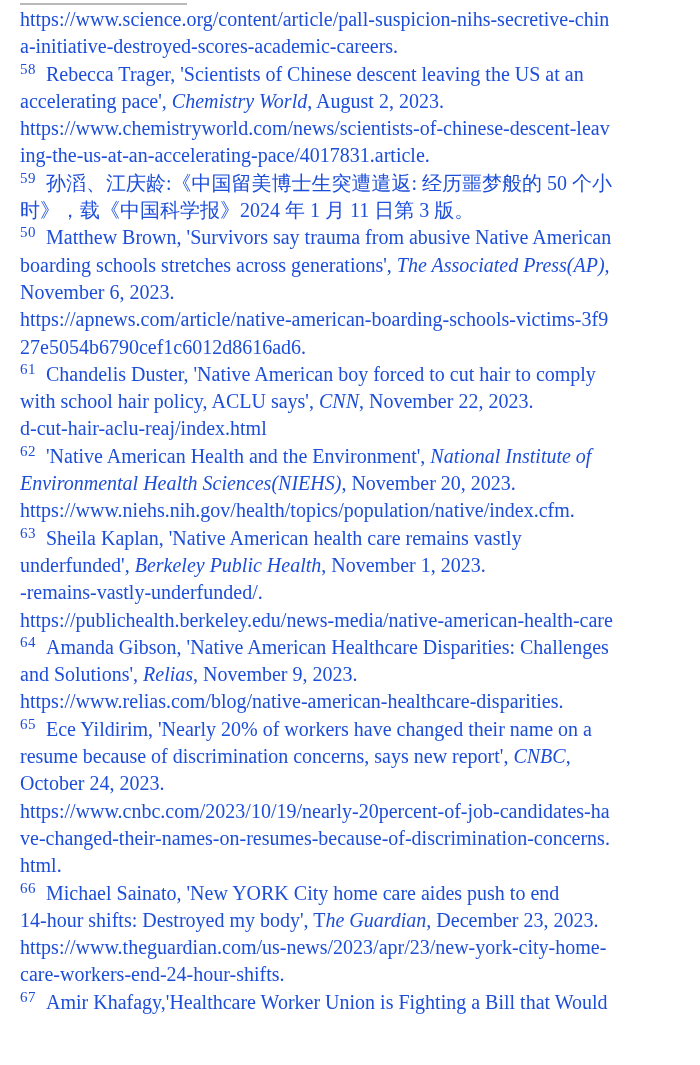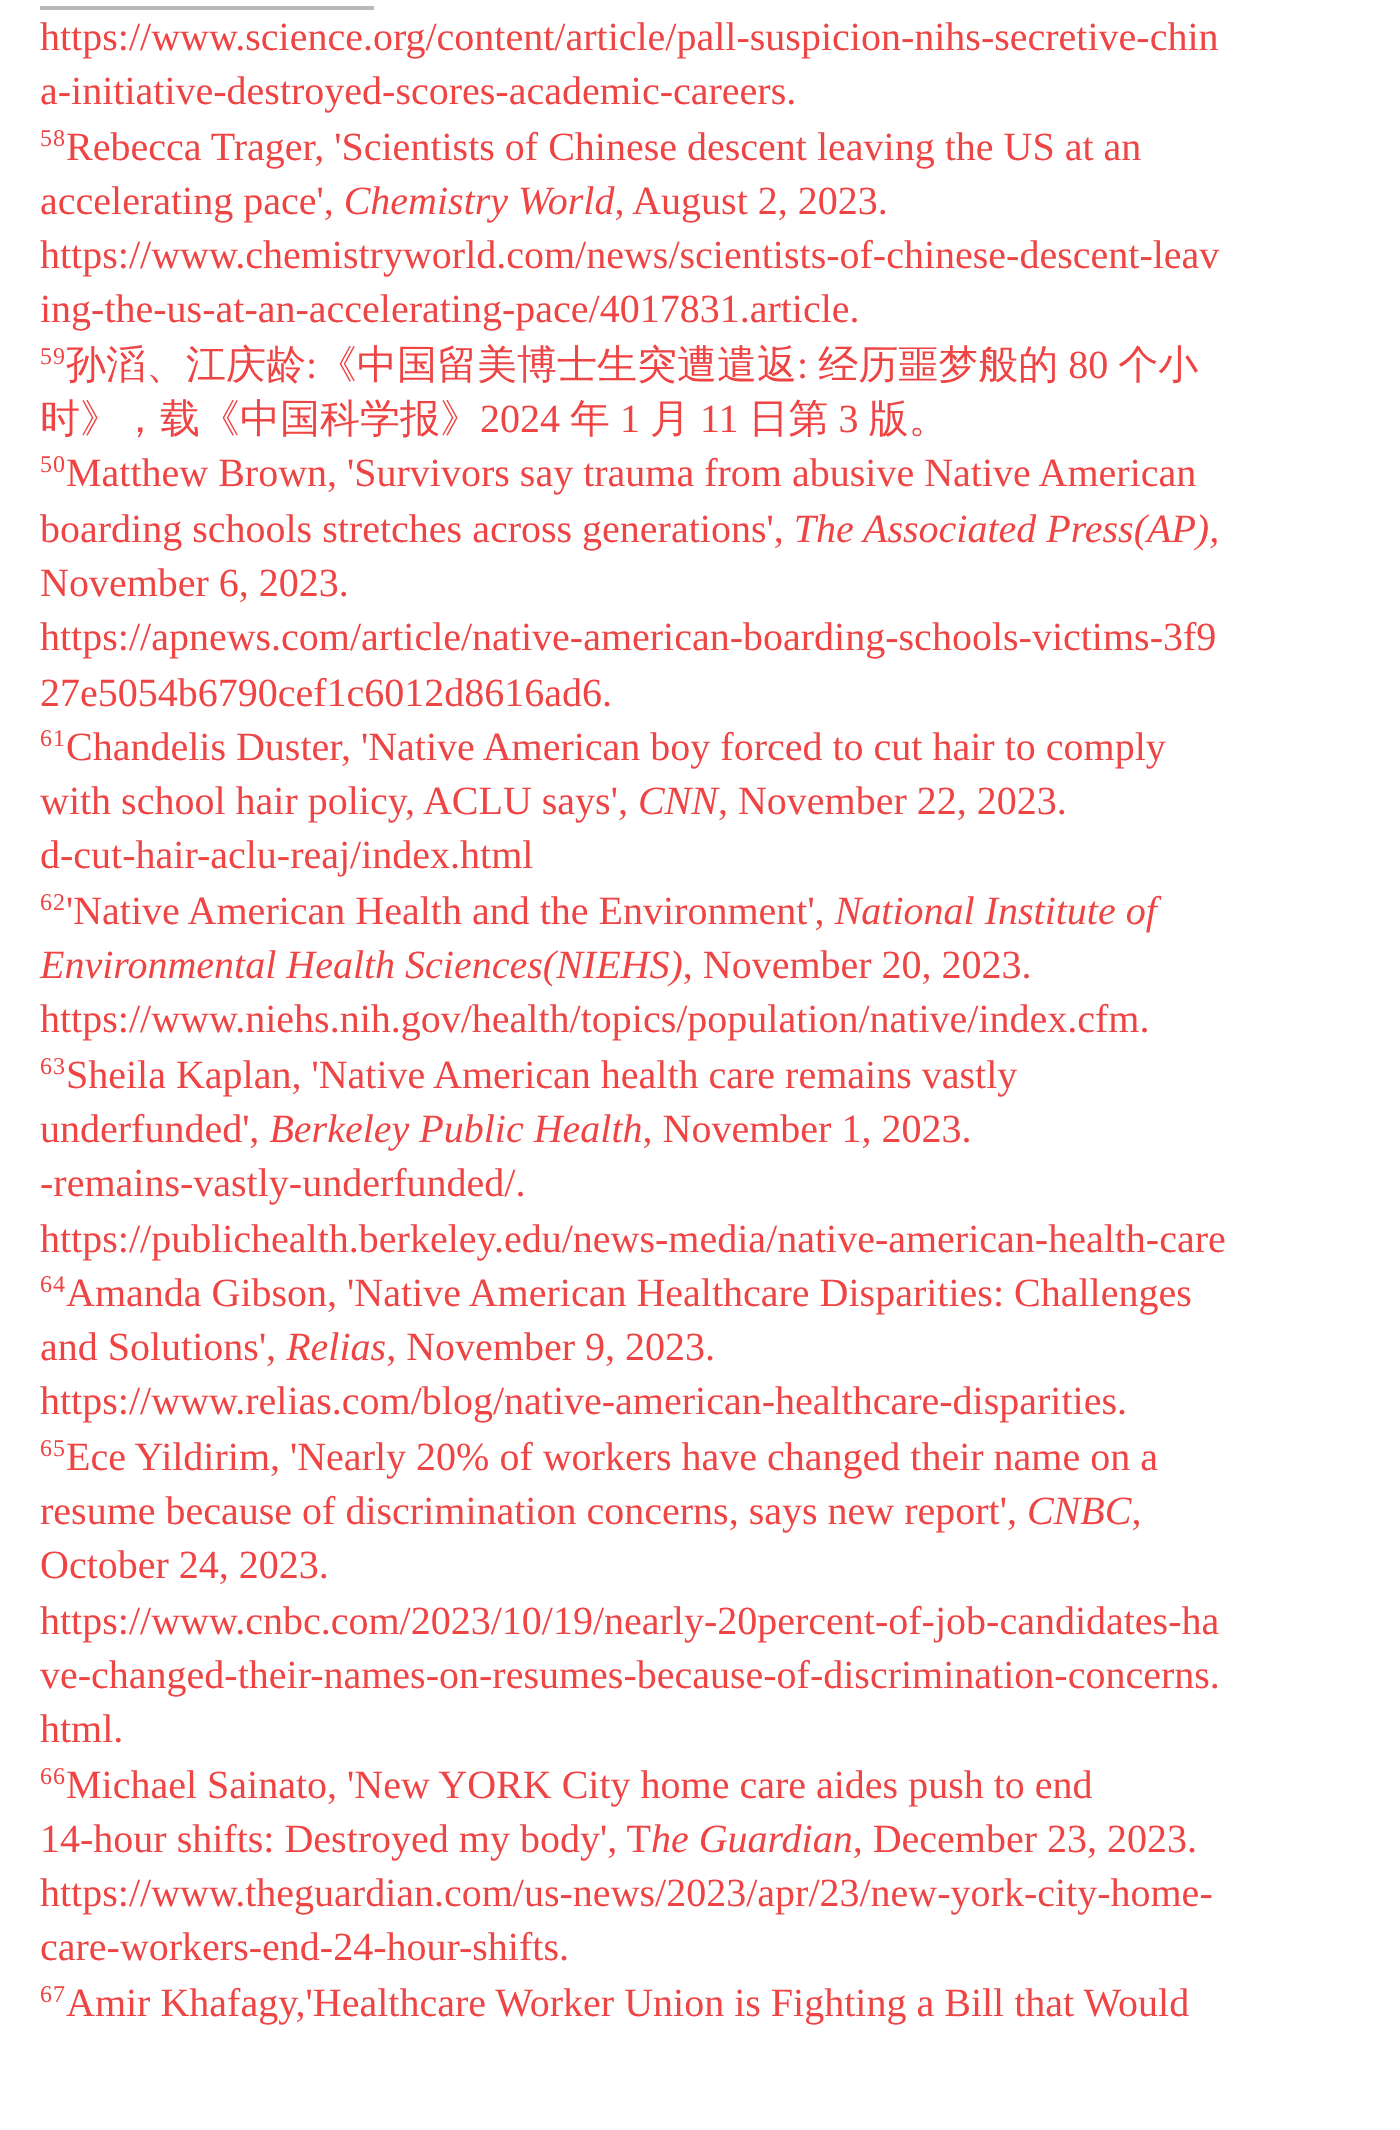--- a/index.html
+++ b/index.html
@@ -13,61 +13,62 @@
     overflow: hidden;
     position: relative;
   }
   .page {
     box-sizing: border-box;
     width: 624px;
     height: 1065px;
     padding: 6px 12px 0 20px;
     font-family: "Liberation Serif", "DejaVu Serif", serif;
     font-size: 20px;
-    color: #ef4444;
+    color: #1d4ed8;
     position: relative;
   }
   .top-rule {
     position: absolute;
     left: 20px;
     top: 3px;
     width: 167px;
     height: 2px;
     background: #b9b9b9;
   }
   .fn-line {
     white-space: pre;
     line-height: 27.3px;
     height: 27.3px;
     overflow: visible;
   }
   .fn-num {
-    font-size: 12px;
+    font-size: 15px;
     position: relative;
     top: -7px;
+    margin-right: 10px;
     letter-spacing: 0.5px;
   }
   .it {
     font-style: italic;
     font-family: Liberation Serif, serif;
   }
 </style>
 </head>
 <body>
 
 <div class="page">
   <div class="top-rule"></div>
   <div id="footnote-list">
       <div class="fn-line"><span class="">https://www.science.org/content/article/pall-suspicion-nihs-secretive-chin</span></div>
       <div class="fn-line"><span class="">a-initiative-destroyed-scores-academic-careers.</span></div>
       <div class="fn-line"><span class="fn-num">58</span><span class="">Rebecca Trager, 'Scientists of Chinese descent leaving the US at an</span></div>
       <div class="fn-line"><span class="">accelerating pace', </span><span class="it">Chemistry World</span><span class="">, August 2, 2023.</span></div>
       <div class="fn-line"><span class="">https://www.chemistryworld.com/news/scientists-of-chinese-descent-leav</span></div>
       <div class="fn-line"><span class="">ing-the-us-at-an-accelerating-pace/4017831.article.</span></div>
-      <div class="fn-line"><span class="fn-num">59</span><span class="">孙滔、江庆龄:《中国留美博士生突遭遣返: 经历噩梦般的 80 个小</span></div>
+      <div class="fn-line"><span class="fn-num">59</span><span class="">孙滔、江庆龄:《中国留美博士生突遭遣返: 经历噩梦般的 50 个小</span></div>
       <div class="fn-line"><span class="">时》，载《中国科学报》2024 年 1 月 11 日第 3 版。</span></div>
       <div class="fn-line"><span class="fn-num">50</span><span class="">Matthew Brown, 'Survivors say trauma from abusive Native American</span></div>
       <div class="fn-line"><span class="">boarding schools stretches across generations', </span><span class="it">The Associated Press(AP),</span></div>
       <div class="fn-line"><span class="">November 6, 2023.</span></div>
       <div class="fn-line"><span class="">https://apnews.com/article/native-american-boarding-schools-victims-3f9</span></div>
       <div class="fn-line"><span class="">27e5054b6790cef1c6012d8616ad6.</span></div>
       <div class="fn-line"><span class="fn-num">61</span><span class="">Chandelis Duster, 'Native American boy forced to cut hair to comply</span></div>
       <div class="fn-line"><span class="">with school hair policy, ACLU says', </span><span class="it">CNN</span><span class="">, November 22, 2023.</span></div>
       <div class="fn-line"><span class="">d-cut-hair-aclu-reaj/index.html</span></div>
       <div class="fn-line"><span class="fn-num">62</span><span class="">'Native American Health and the Environment', </span><span class="it">National Institute of</span></div>

